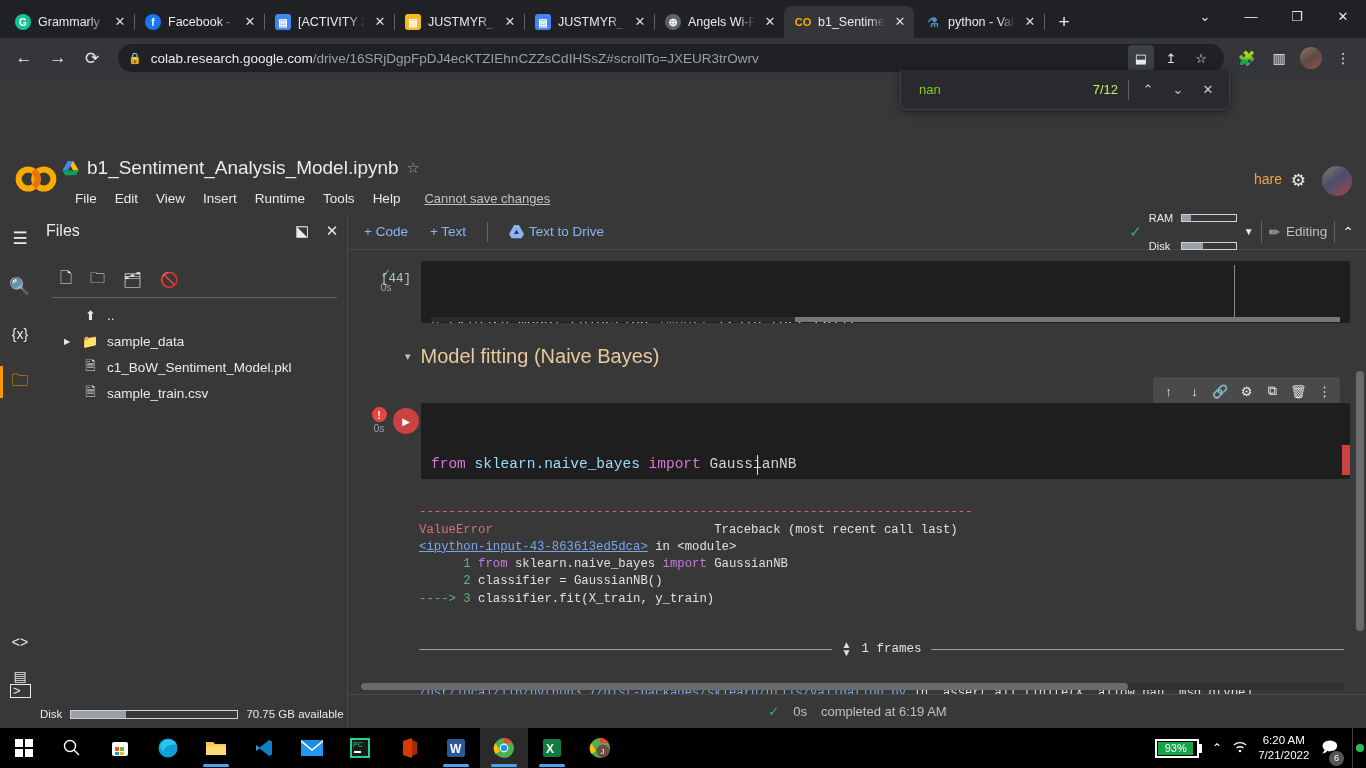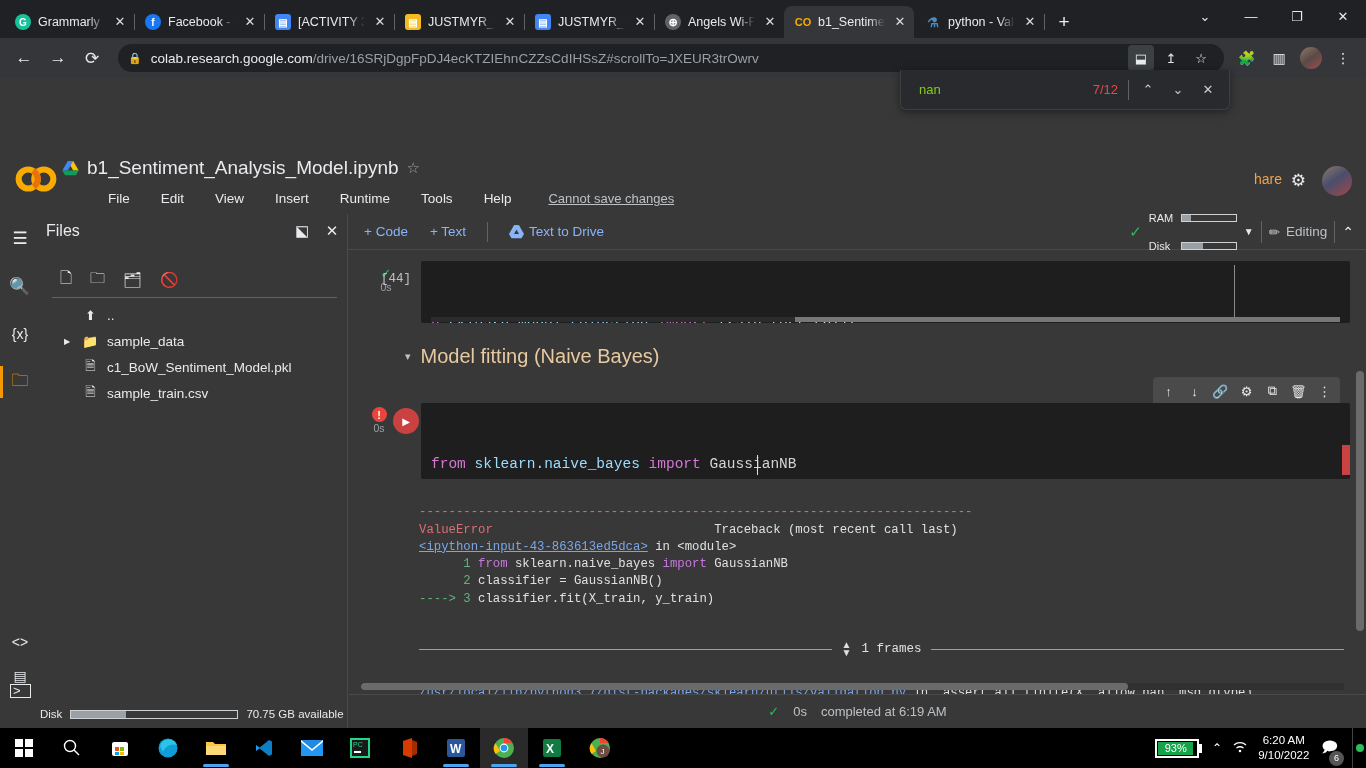--- a/index.html
+++ b/index.html
@@ -44,33 +44,33 @@
                  justify-content:center; color:#e8eaed; font-size:14px; }
   .avatar-sm{ width:22px; height:22px; border-radius:50%;
               background:linear-gradient(145deg,#8d7a6d 0%,#5b4a44 50%,#9c4f53 100%); }
 
   
   .findbar{ position:absolute; top:70px; right:136px; width:330px; height:40px; background:#292a2d;
             border:1px solid #3c4043; border-top:none; border-radius:0 0 6px 6px; display:flex;
             align-items:center; padding:0 6px 0 18px; z-index:40;
             box-shadow:0 2px 8px rgba(0,0,0,.45); }
   .findbar .fq{ flex:1; color:#84cc16; font-size:13px; }
-  .findbar .fc{ color:#ef4444; font-size:13px; margin-right:10px; }
+  .findbar .fc{ color:#bef264; font-size:13px; margin-right:10px; }
   .findbar .fdiv{ width:1px; height:20px; background:#5f6368; margin-right:4px; }
   .findbar .fbtn{ width:30px; height:30px; display:flex; align-items:center;
                   justify-content:center; color:#c9ccd0; font-size:13px; }
 
   
   .colab{ height:650px; background:#383838; position:relative; overflow:hidden; }
   .logo{ position:absolute; left:14px; top:88px; width:44px; height:26px; }
   .nb-title-row{ position:absolute; left:62px; top:79px; display:flex; align-items:center; gap:8px; }
   .drive-ico{ width:17px; height:15px; }
   .nb-title{ color:#e8eaed; font-size:19px; }
   .star{ color:#9aa0a6; font-size:15px; }
-  .menubar{ position:absolute; left:68px; top:110px; display:flex; align-items:flex-start; gap:17px;margin-left:33px; }
+  .menubar{ position:absolute; left:68px; top:110px; display:flex; align-items:flex-start; gap:4px; }
   .menubar span{ color:#e8eaed; font-size:13.5px; padding:3px 7px; border-radius:3px; }
   .menubar .cantsave{ color:#bdc1c6; font-size:13px; text-decoration:underline; margin-left:6px; }
   .share-btn{ position:absolute; right:84px; top:93px; color:#f0a24c; font-size:14px; }
   .gear-top{ position:absolute; right:60px; top:92px; color:#e8eaed; font-size:17px; }
   .avatar-lg{ position:absolute; right:14px; top:88px; width:30px; height:30px; border-radius:50%;
               background:linear-gradient(145deg,#8d7a6d 0%,#4a4e6b 45%,#a2474c 100%); }
 
   .toolbar{ position:absolute; left:0; right:0; top:136px; height:36px;
             border-bottom:1px solid #4a4a4a; display:flex; align-items:center; }
   .tb-left{ margin-left:356px; display:flex; align-items:center; gap:6px; }
@@ -619,21 +619,21 @@
     <span class="tr-ic">⌃</span>
     <span class="tr-ic">
       <svg width="16" height="13" viewBox="0 0 16 13">
           <path d="M2 5 A9 9 0 0 1 14 5" fill="none" stroke="#fff" stroke-width="1.3"></path>
           <path d="M4.5 8 A6 6 0 0 1 11.5 8" fill="none" stroke="#fff" stroke-width="1.3"></path>
           <circle cx="8" cy="11" r="1.3" fill="#fff"></circle>
         </svg>
     </span>
     <div class="clock">
       <div>6:20 AM</div>
-      <div>9/10/2022</div>
+      <div>7/21/2022</div>
     </div>
     <span class="notif">🗩
       <span class="cnt">6</span>
     </span>
     <span class="showdesk"></span>
   </div>
   <span class="green-dot" style="right:2px;top:16px;"></span>
 </div>
 
 </body></html>

